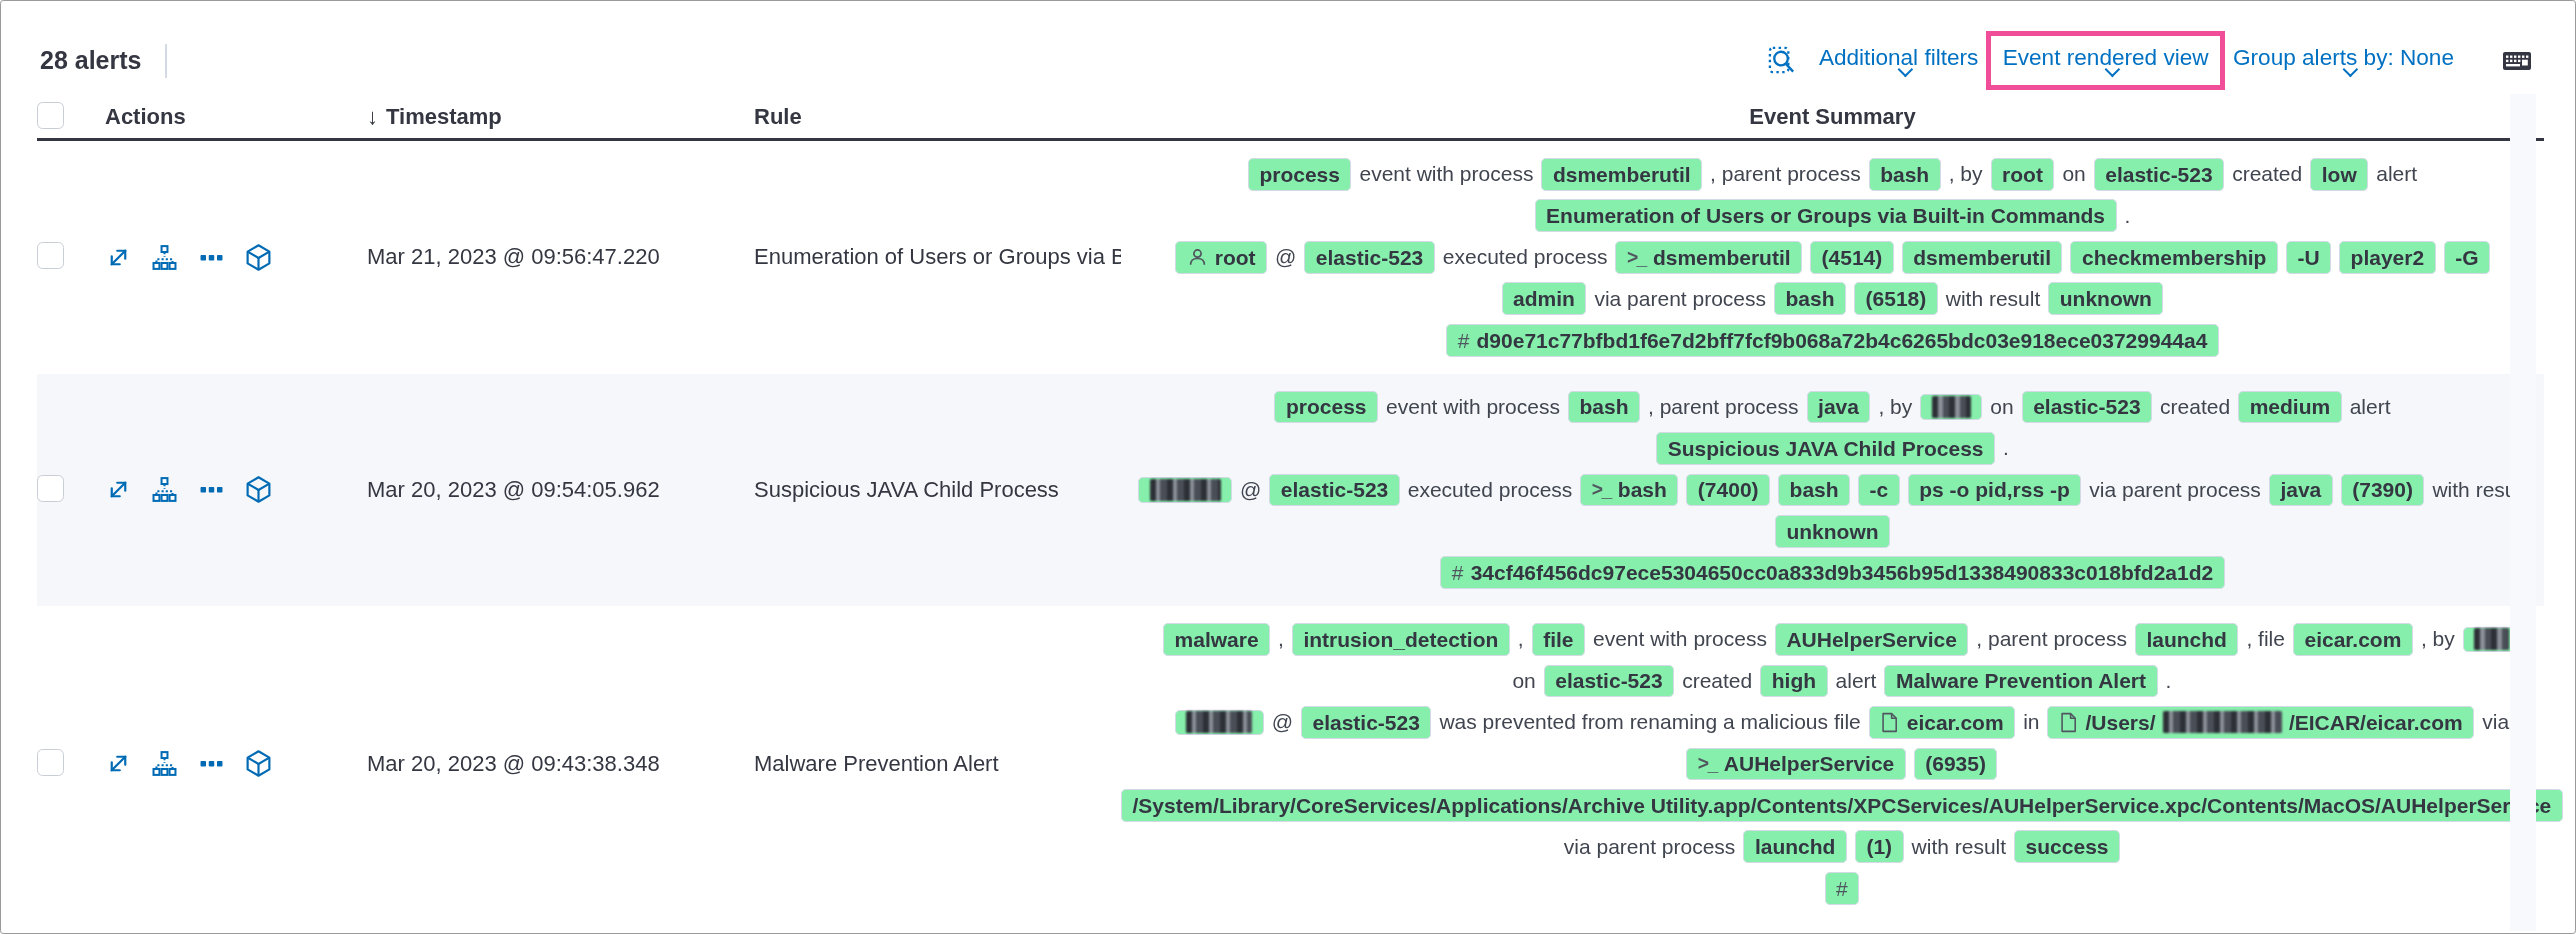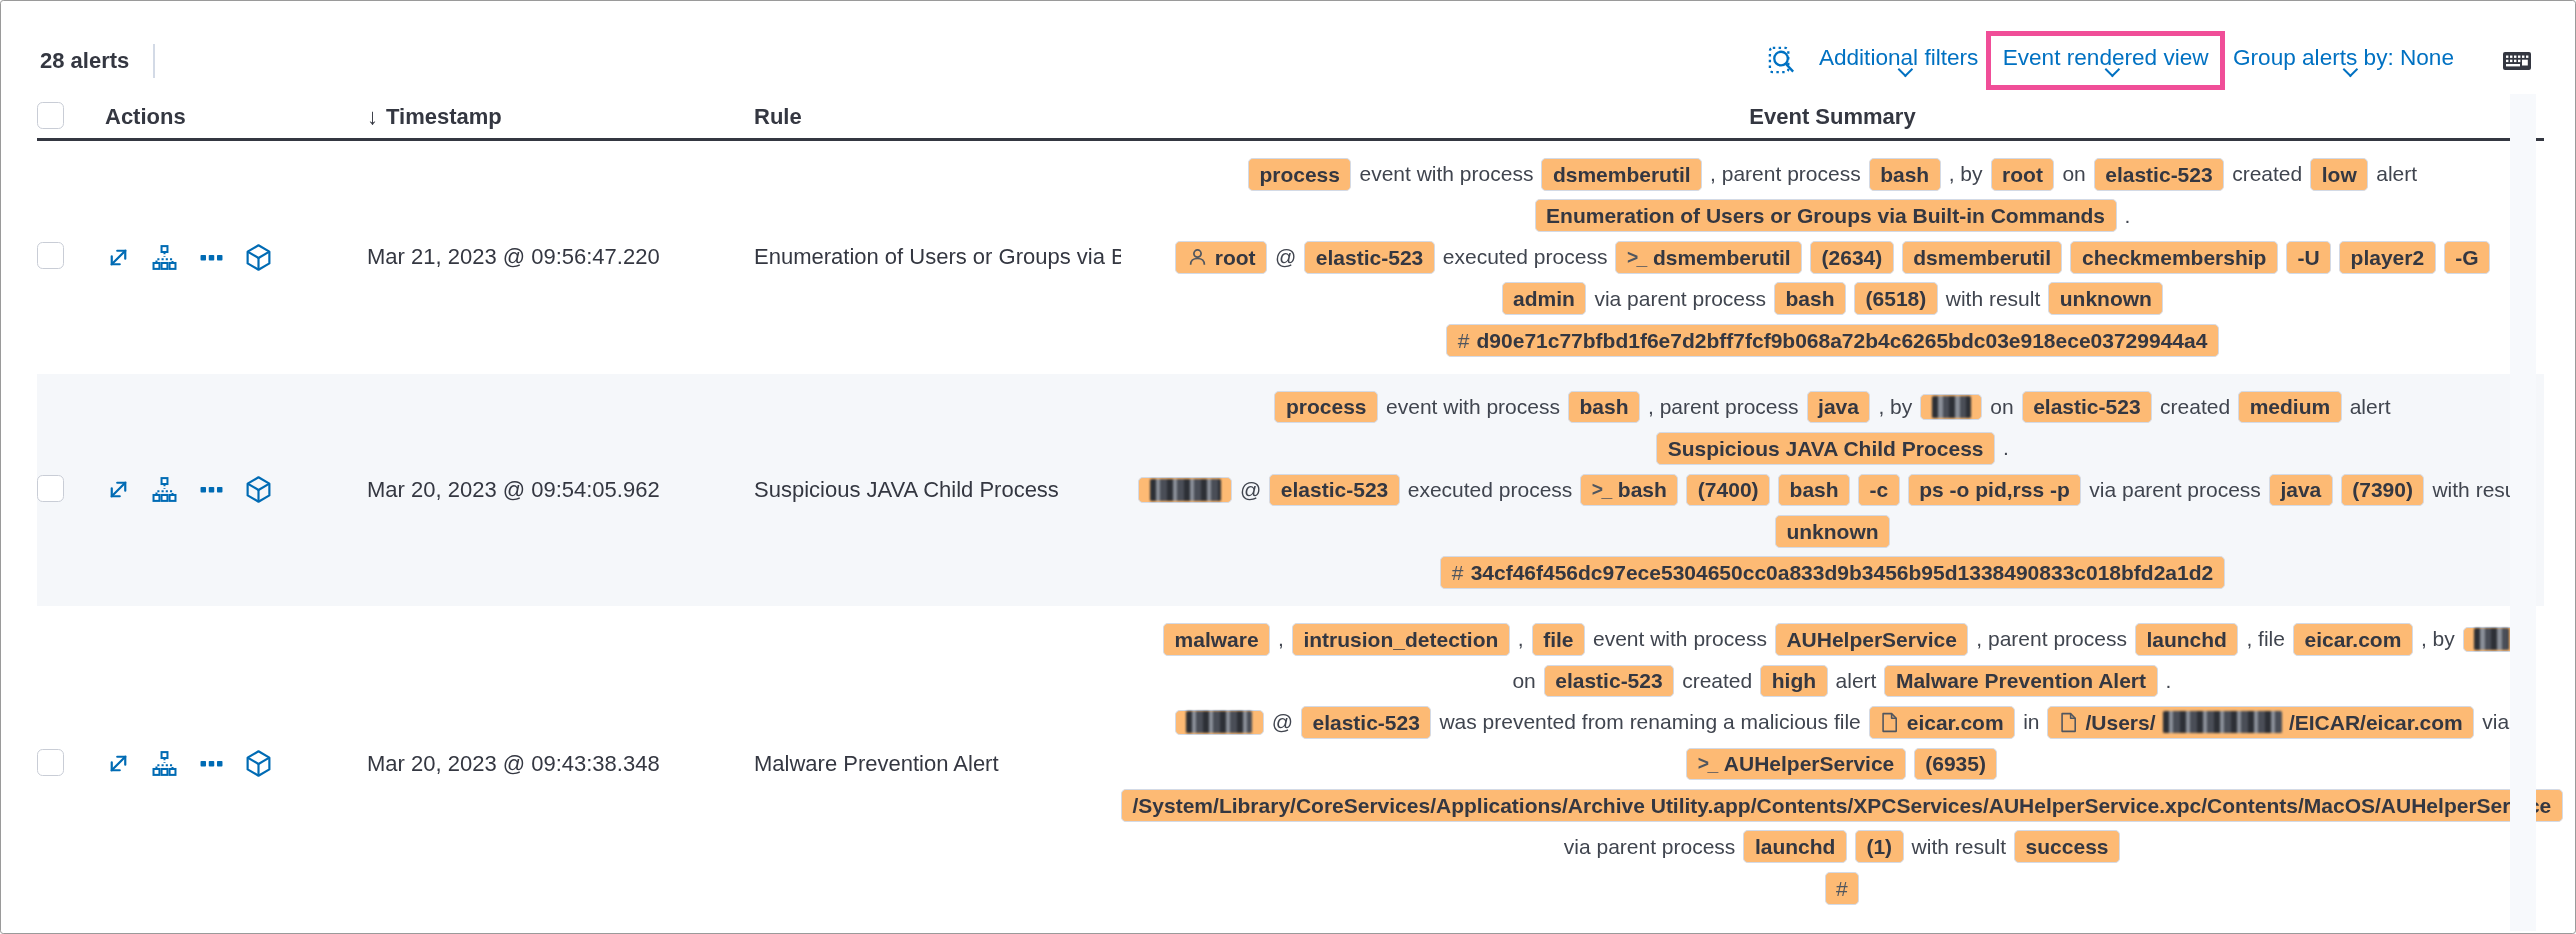--- a/index.html
+++ b/index.html
@@ -3,21 +3,21 @@
 <meta charset="utf-8">
 <style>
   * { box-sizing: border-box; margin: 0; padding: 0; }
   html,body { background:#fff; }
   body { font-family: "Liberation Sans", sans-serif; color:#343741; }
   .frame { position:relative; width:2576px; height:934px; border:1.6px solid #9a9a9a;
            border-radius:3.2px; background:#fff; overflow:hidden; }
 
   
   .topbar { display:flex; align-items:center; padding:32px 42px 8px 39px; height:95px; }
-  .alert-count { font-size:22px; font-weight:600; color:#343741; white-space:nowrap; }
+  .alert-count { font-size:25px; font-weight:600; color:#343741; white-space:nowrap; }
   .vdiv { width:1.6px; height:34px; background:#d3dae6; margin-left:24px; }
   .controls { margin-left:auto; display:flex; align-items:center; }
   .link-btn { display:inline-flex; align-items:center; font-size:22.6px; font-weight:500;
               color:#0071c2; white-space:nowrap; cursor:pointer; background:none; border:none;
               font-family:inherit;flex-direction:column; }
   .chev { width:10.5px; height:10.5px; border-right:2.8px solid currentColor; border-bottom:2.8px solid currentColor;
           transform:rotate(45deg) translateY(-1.6px); display:inline-block; margin-left:11.3px; margin-top:-6.4px; }
   .inspect-btn { color:#0071c2; margin-right:21px; display:inline-flex; cursor:pointer; background:none; border:none;}
   .highlight-box { border:5.6px solid #f04e98; padding:9.7px 11.3px; margin:-16px 8px; display:inline-flex; }
   .kbd-btn { margin-left:47px; display:inline-flex; cursor:pointer; background:none; border:none; color:#343741;}
@@ -33,21 +33,21 @@
   .row { align-items:center; }
   .row.stripe { background:#f5f7fa; }
   .actions-cell { display:flex; align-items:center; gap:19.3px; color:#006bb4; }
   .icon-btn { background:none; border:none; color:#006bb4; display:inline-flex; cursor:pointer; padding:0; }
   .ts, .rule { font-size:22px; color:#343741; white-space:nowrap; overflow:hidden; }
 
   
   .summary { display:flex; flex-direction:column; gap:8.9px; padding:17px 0; }
   .line { display:flex; justify-content:center; align-items:center; gap:8px; white-space:nowrap; }
   .txt { font-size:21px; color:#40454f; white-space:nowrap; }
-  .badge { display:inline-flex; align-items:center; gap:7.2px; background:#fdba74; border:1.6px solid #d3dae6;
+  .badge { display:inline-flex; align-items:center; gap:7.2px; background:#86efac; border:1.6px solid #d3dae6;
            border-radius:4.8px; padding:0.8px 10.5px; font-size:21px; font-weight:600; color:#343741;
            line-height:29px; white-space:nowrap; cursor:pointer; }
   .prompt { font-size:19.3px; font-weight:700; color:#50565f; letter-spacing:-1.6px; }
   .hashmark { font-size:21px; font-weight:400; color:#50565f; }
   .redact { display:inline-block; height:22px; border-radius:1.6px; filter:blur(1.3px);
             background:repeating-linear-gradient(90deg,#2d3036 0 5.6px,#8a8f98 5.6px 10.5px,#4a4e57 10.5px 17px);
             vertical-align:middle; }
 
   
   .scroll-track { position:absolute; top:93px; bottom:1.6px; right:39px; width:26px; background:#f7f9fc; }
@@ -204,21 +204,21 @@
               <span class="txt">@</span>
               <span class="badge">
                 <span>elastic-523</span>
               </span>
               <span class="txt">executed process</span>
               <span class="badge">
                 <span class="prompt">&gt;_</span>
                 <span>dsmemberutil</span>
               </span>
               <span class="badge">
-                <span>(2634)</span>
+                <span>(4514)</span>
               </span>
               <span class="badge">
                 <span>dsmemberutil</span>
               </span>
               <span class="badge">
                 <span>checkmembership</span>
               </span>
               <span class="badge">
                 <span>-U</span>
               </span>

